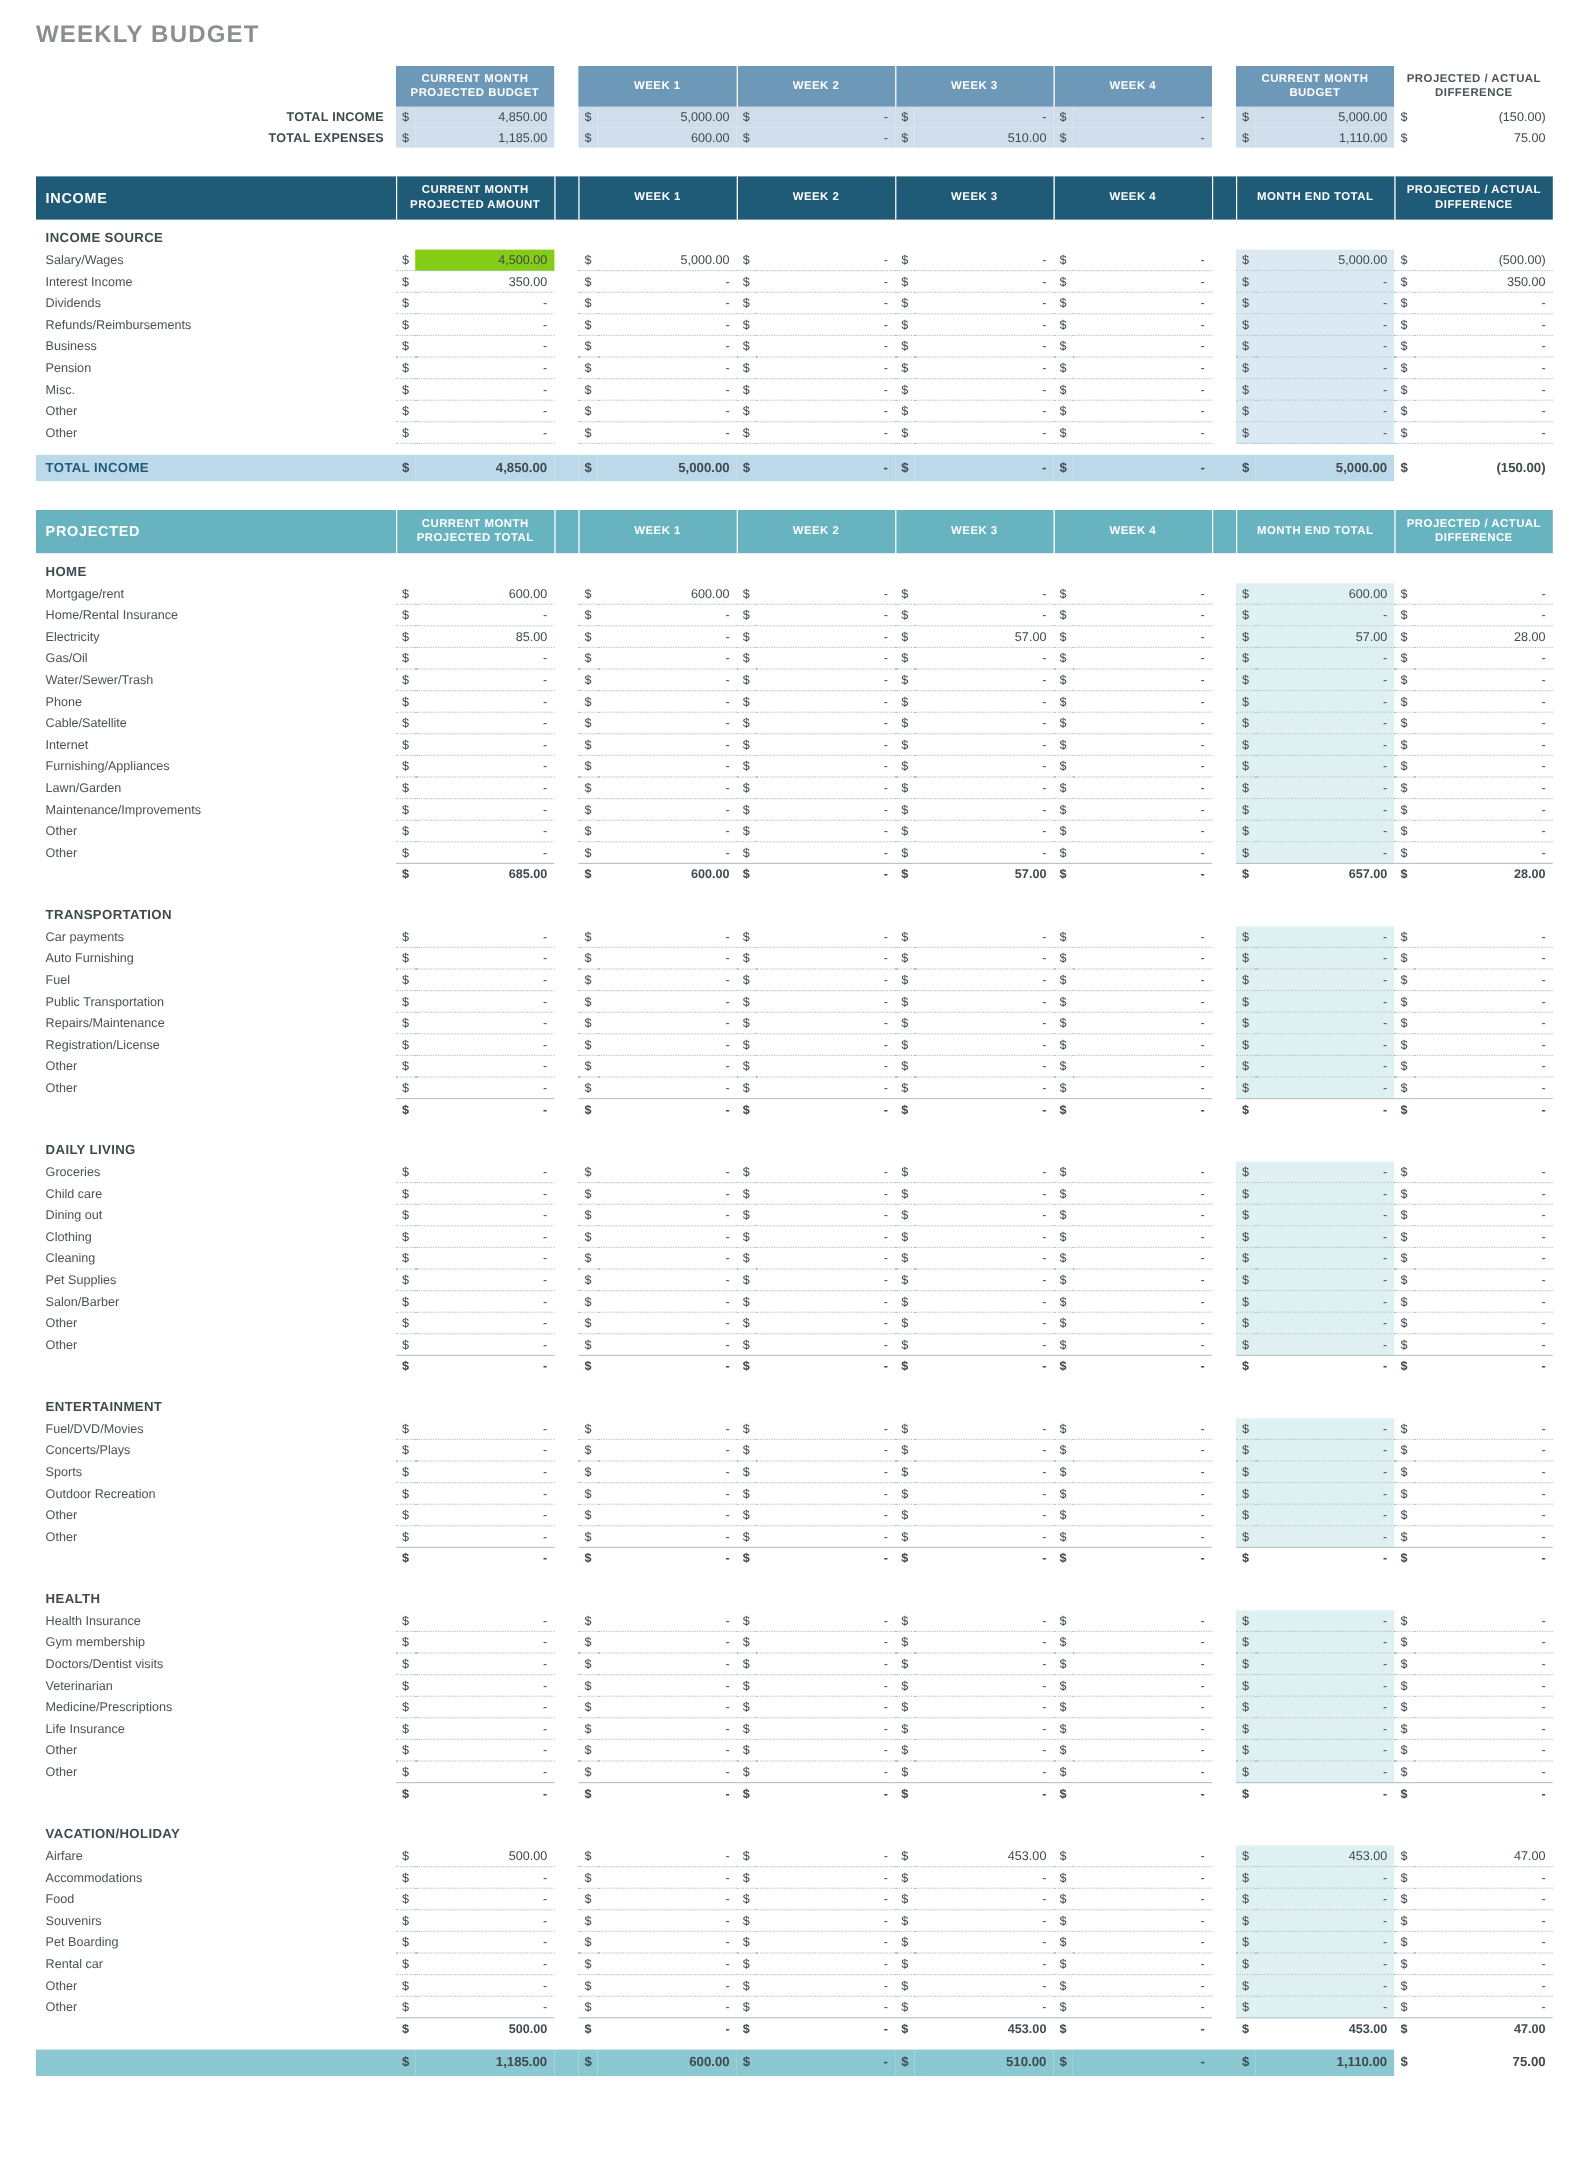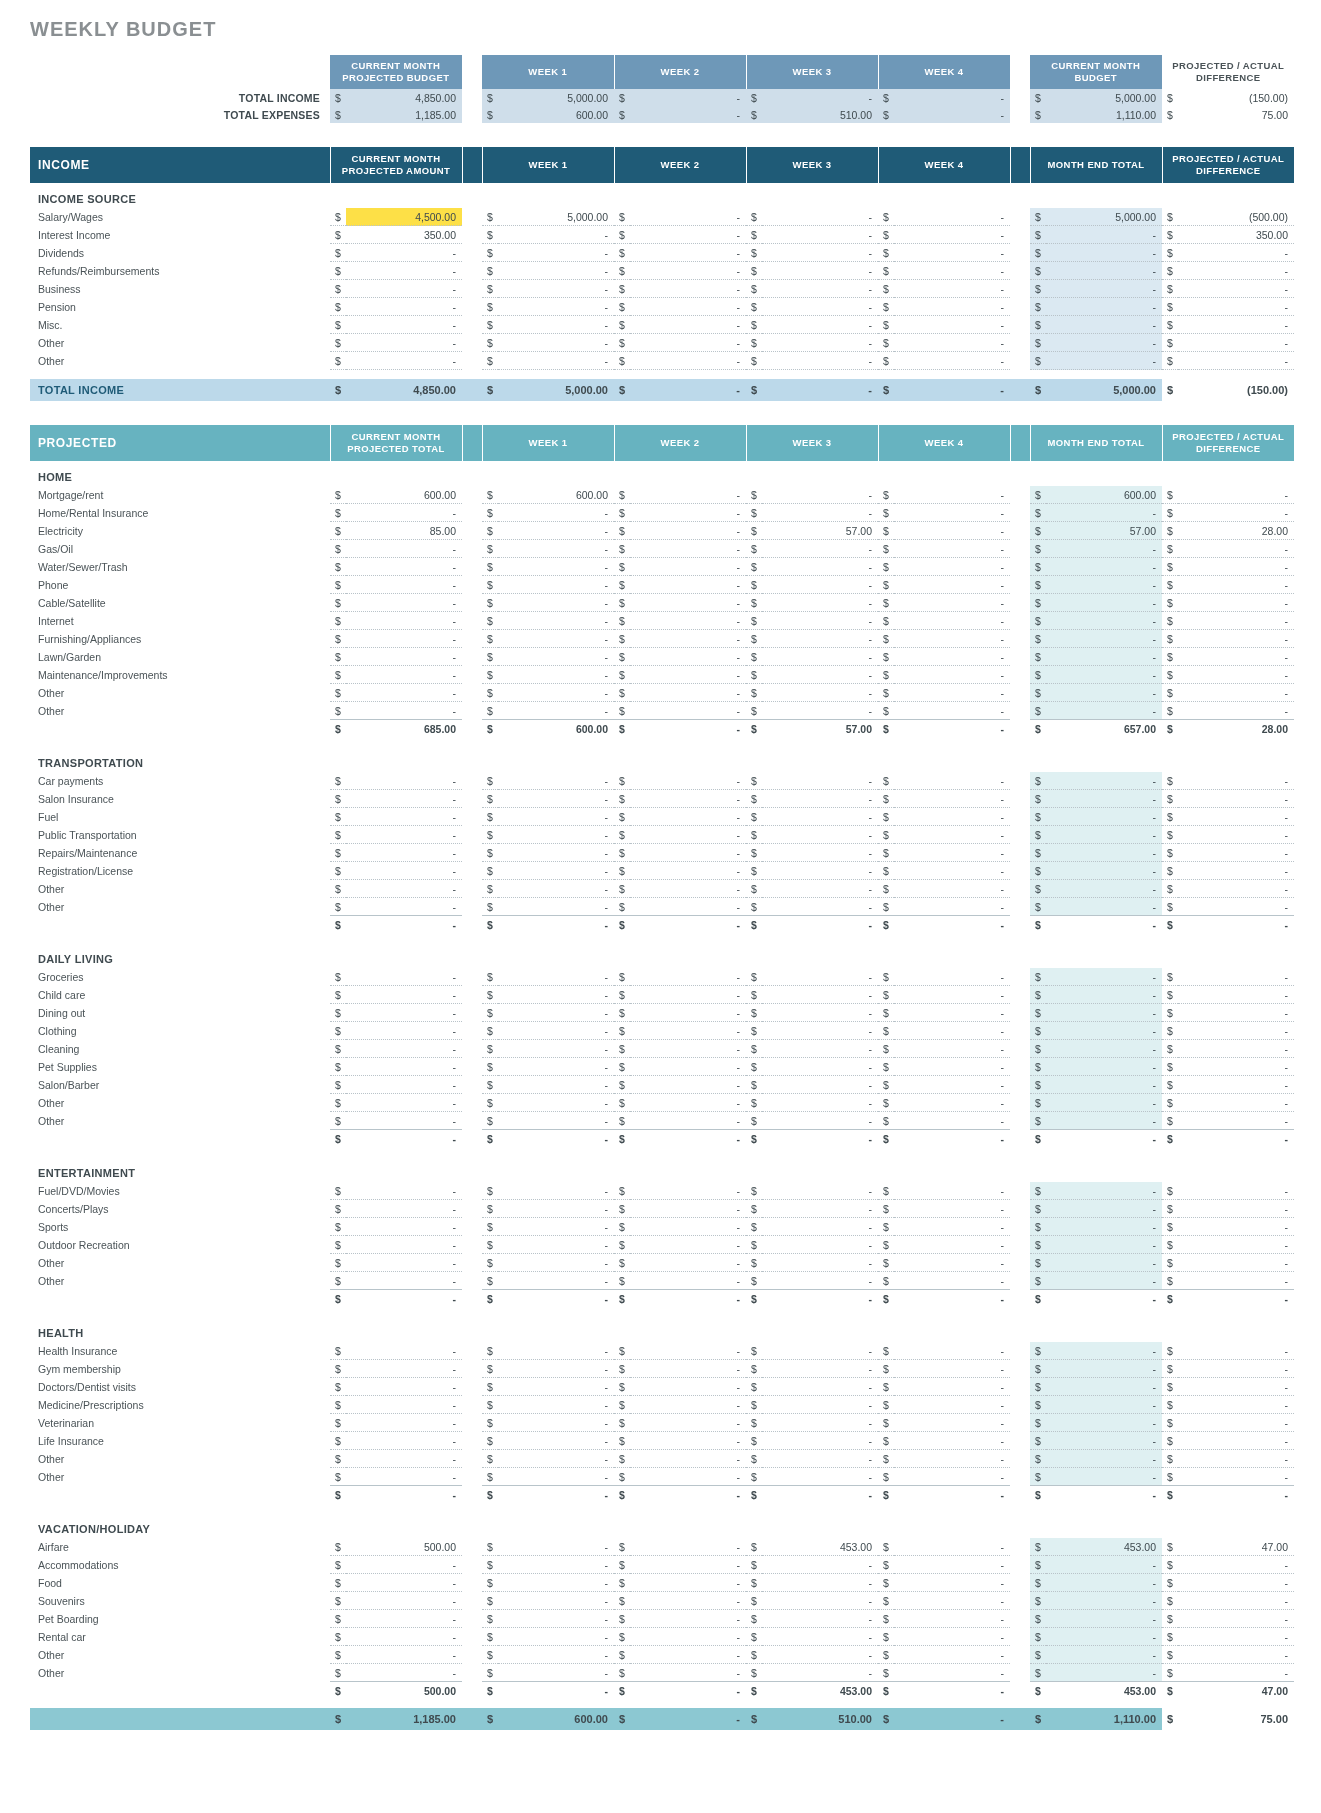--- a/index.html
+++ b/index.html
@@ -264,21 +264,21 @@
     </tr>
     <tr>
       <td class="grp-title">INCOME SOURCE</td>
       <td colspan="16"></td>
     </tr>
     </tbody>
       <tbody id="income-body">
         <tr>
           <td class="row-label">Salary/Wages</td>
           <td class="cell dol dotline" style="background: rgb(255, 255, 255);">$</td>
-          <td class="cell num dotline" style="background: #fde047;">4,500.00</td>
+          <td class="cell num dotline" style="background: #84cc16;">4,500.00</td>
           <td></td>
           <td class="cell dol dotline" style="background: rgb(255, 255, 255);">$</td>
           <td class="cell num dotline" style="background: rgb(255, 255, 255);">5,000.00</td>
           <td class="cell dol dotline" style="background: rgb(255, 255, 255);">$</td>
           <td class="cell num dotline" style="background: rgb(255, 255, 255);">-</td>
           <td class="cell dol dotline" style="background: rgb(255, 255, 255);">$</td>
           <td class="cell num dotline" style="background: rgb(255, 255, 255);">-</td>
           <td class="cell dol dotline" style="background: rgb(255, 255, 255);">$</td>
           <td class="cell num dotline" style="background: rgb(255, 255, 255);">-</td>
           <td></td>
@@ -791,21 +791,21 @@
           <td class="cell num dotline" style="background: rgb(255, 255, 255);">-</td>
           <td class="cell dol dotline" style="background: rgb(255, 255, 255);">$</td>
           <td class="cell num dotline" style="background: rgb(255, 255, 255);">-</td>
           <td></td>
           <td class="cell dol dotline" style="background: rgb(223, 240, 242);">$</td>
           <td class="cell num dotline" style="background: rgb(223, 240, 242);">-</td>
           <td class="cell dol dotline" style="background: rgb(255, 255, 255);">$</td>
           <td class="cell num dotline" style="background: rgb(255, 255, 255);">-</td>
         </tr>
         <tr>
-          <td class="row-label">Salon Insurance</td>
+          <td class="row-label">Auto Furnishing</td>
           <td class="cell dol dotline" style="background: rgb(255, 255, 255);">$</td>
           <td class="cell num dotline" style="background: rgb(255, 255, 255);">-</td>
           <td></td>
           <td class="cell dol dotline" style="background: rgb(255, 255, 255);">$</td>
           <td class="cell num dotline" style="background: rgb(255, 255, 255);">-</td>
           <td class="cell dol dotline" style="background: rgb(255, 255, 255);">$</td>
           <td class="cell num dotline" style="background: rgb(255, 255, 255);">-</td>
           <td class="cell dol dotline" style="background: rgb(255, 255, 255);">$</td>
           <td class="cell num dotline" style="background: rgb(255, 255, 255);">-</td>
           <td class="cell dol dotline" style="background: rgb(255, 255, 255);">$</td>
@@ -1344,40 +1344,40 @@
           <td class="cell num dotline" style="background: rgb(255, 255, 255);">-</td>
           <td class="cell dol dotline" style="background: rgb(255, 255, 255);">$</td>
           <td class="cell num dotline" style="background: rgb(255, 255, 255);">-</td>
           <td></td>
           <td class="cell dol dotline" style="background: rgb(223, 240, 242);">$</td>
           <td class="cell num dotline" style="background: rgb(223, 240, 242);">-</td>
           <td class="cell dol dotline" style="background: rgb(255, 255, 255);">$</td>
           <td class="cell num dotline" style="background: rgb(255, 255, 255);">-</td>
         </tr>
         <tr>
+          <td class="row-label">Veterinarian</td>
+          <td class="cell dol dotline" style="background: rgb(255, 255, 255);">$</td>
+          <td class="cell num dotline" style="background: rgb(255, 255, 255);">-</td>
+          <td></td>
+          <td class="cell dol dotline" style="background: rgb(255, 255, 255);">$</td>
+          <td class="cell num dotline" style="background: rgb(255, 255, 255);">-</td>
+          <td class="cell dol dotline" style="background: rgb(255, 255, 255);">$</td>
+          <td class="cell num dotline" style="background: rgb(255, 255, 255);">-</td>
+          <td class="cell dol dotline" style="background: rgb(255, 255, 255);">$</td>
+          <td class="cell num dotline" style="background: rgb(255, 255, 255);">-</td>
+          <td class="cell dol dotline" style="background: rgb(255, 255, 255);">$</td>
+          <td class="cell num dotline" style="background: rgb(255, 255, 255);">-</td>
+          <td></td>
+          <td class="cell dol dotline" style="background: rgb(223, 240, 242);">$</td>
+          <td class="cell num dotline" style="background: rgb(223, 240, 242);">-</td>
+          <td class="cell dol dotline" style="background: rgb(255, 255, 255);">$</td>
+          <td class="cell num dotline" style="background: rgb(255, 255, 255);">-</td>
+        </tr>
+        <tr>
           <td class="row-label">Medicine/Prescriptions</td>
-          <td class="cell dol dotline" style="background: rgb(255, 255, 255);">$</td>
-          <td class="cell num dotline" style="background: rgb(255, 255, 255);">-</td>
-          <td></td>
-          <td class="cell dol dotline" style="background: rgb(255, 255, 255);">$</td>
-          <td class="cell num dotline" style="background: rgb(255, 255, 255);">-</td>
-          <td class="cell dol dotline" style="background: rgb(255, 255, 255);">$</td>
-          <td class="cell num dotline" style="background: rgb(255, 255, 255);">-</td>
-          <td class="cell dol dotline" style="background: rgb(255, 255, 255);">$</td>
-          <td class="cell num dotline" style="background: rgb(255, 255, 255);">-</td>
-          <td class="cell dol dotline" style="background: rgb(255, 255, 255);">$</td>
-          <td class="cell num dotline" style="background: rgb(255, 255, 255);">-</td>
-          <td></td>
-          <td class="cell dol dotline" style="background: rgb(223, 240, 242);">$</td>
-          <td class="cell num dotline" style="background: rgb(223, 240, 242);">-</td>
-          <td class="cell dol dotline" style="background: rgb(255, 255, 255);">$</td>
-          <td class="cell num dotline" style="background: rgb(255, 255, 255);">-</td>
-        </tr>
-        <tr>
-          <td class="row-label">Veterinarian</td>
           <td class="cell dol dotline" style="background: rgb(255, 255, 255);">$</td>
           <td class="cell num dotline" style="background: rgb(255, 255, 255);">-</td>
           <td></td>
           <td class="cell dol dotline" style="background: rgb(255, 255, 255);">$</td>
           <td class="cell num dotline" style="background: rgb(255, 255, 255);">-</td>
           <td class="cell dol dotline" style="background: rgb(255, 255, 255);">$</td>
           <td class="cell num dotline" style="background: rgb(255, 255, 255);">-</td>
           <td class="cell dol dotline" style="background: rgb(255, 255, 255);">$</td>
           <td class="cell num dotline" style="background: rgb(255, 255, 255);">-</td>
           <td class="cell dol dotline" style="background: rgb(255, 255, 255);">$</td>

